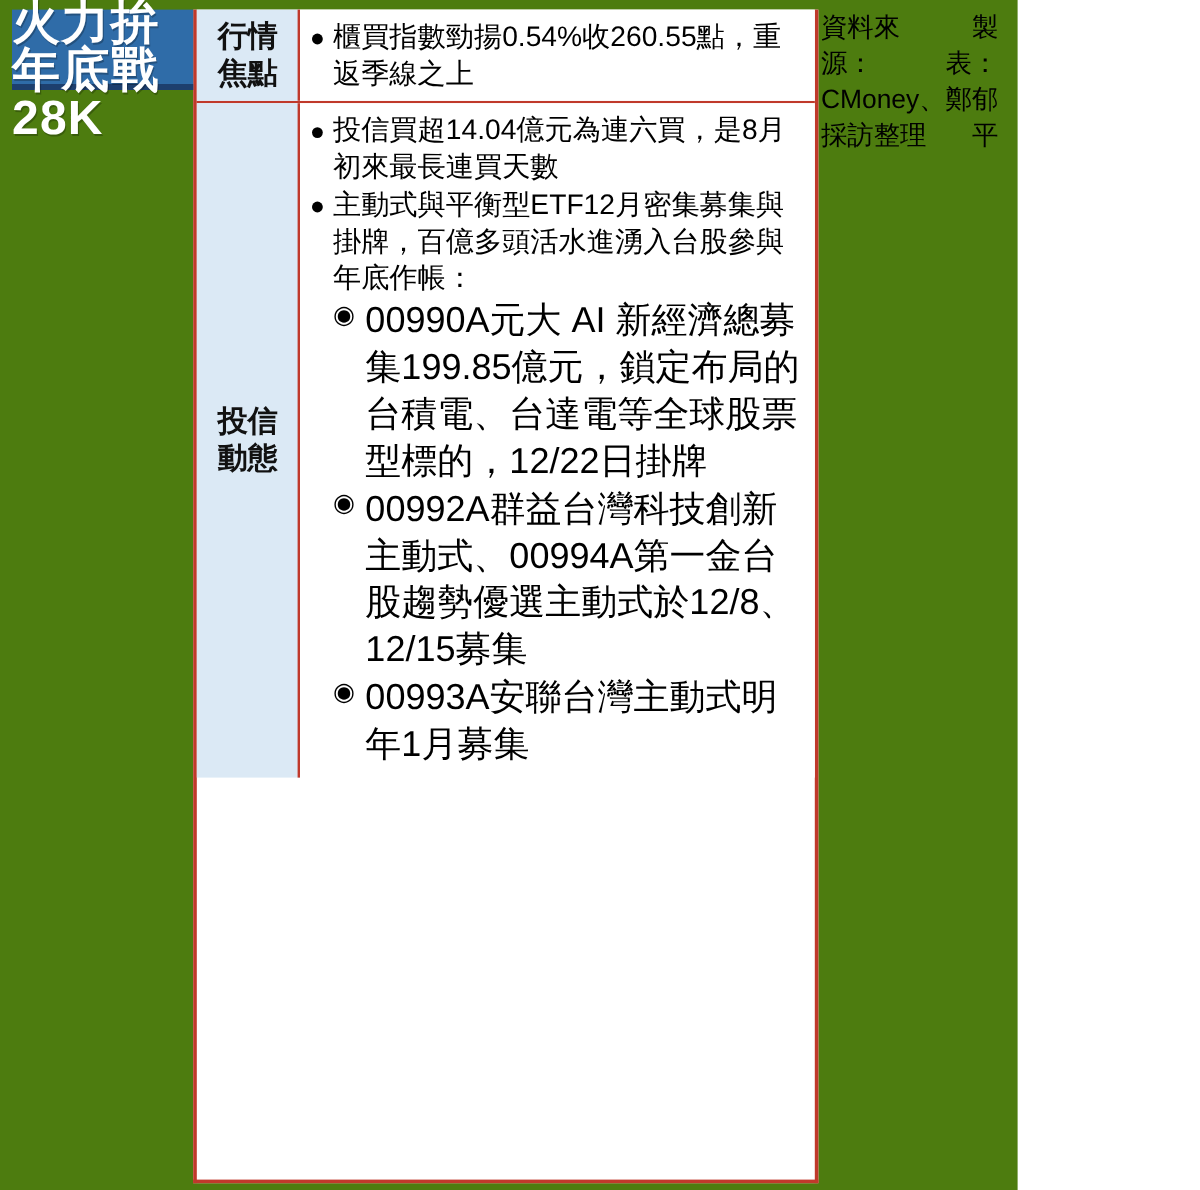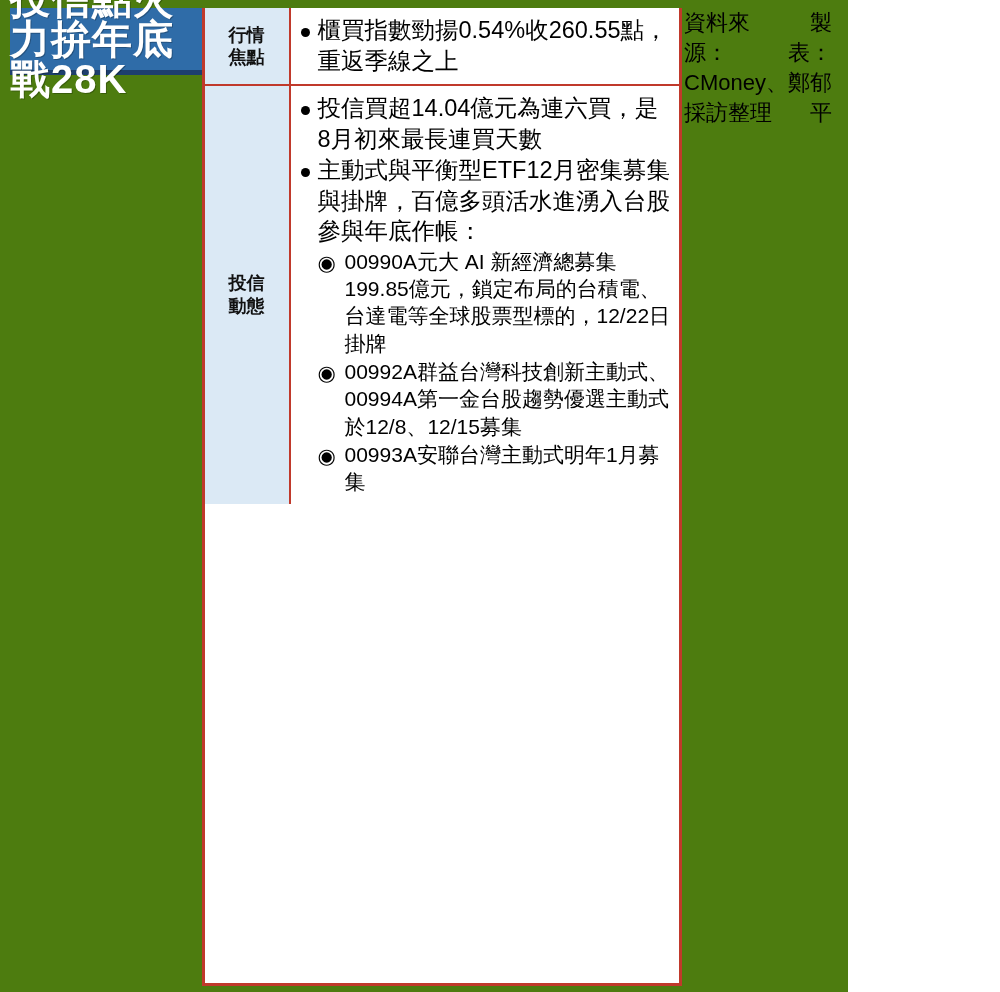--- a/index.html
+++ b/index.html
@@ -60,21 +60,21 @@
   .row:last-child { border-bottom: 0; }
   .label-cell {
     width: 86px;
     flex: 0 0 86px;
     background: #dbe9f5;
     border-right: 2px solid #c0392b;
     display: flex;
     align-items: center;
     justify-content: center;
     text-align: right;
-    font-size: 18px;
+    font-size: 25px;
     font-weight: bold;
     color: #111111;
     line-height: 1.25;
     box-sizing: border-box;
   }
   .label-cell span { display: block; }
   .content-cell {
     flex: 1 1 auto;
     padding: 7px 8px 7px 8px;
     box-sizing: border-box;
@@ -104,21 +104,21 @@
     border-radius: 50%;
   }
   ul.subs {
     list-style: none;
     margin: 0;
     padding: 0;
   }
   ul.subs > li {
     position: relative;
     padding-left: 27px;
-    font-size: 21px;
+    font-size: 30px;
     line-height: 1.30;
     color: #000000;
     margin: 1px 0 0 0;
     text-indent: 0;
   }
   ul.subs > li::before {
     content: "\25C9";
     position: absolute;
     left: 0px;
     top: 0px;

